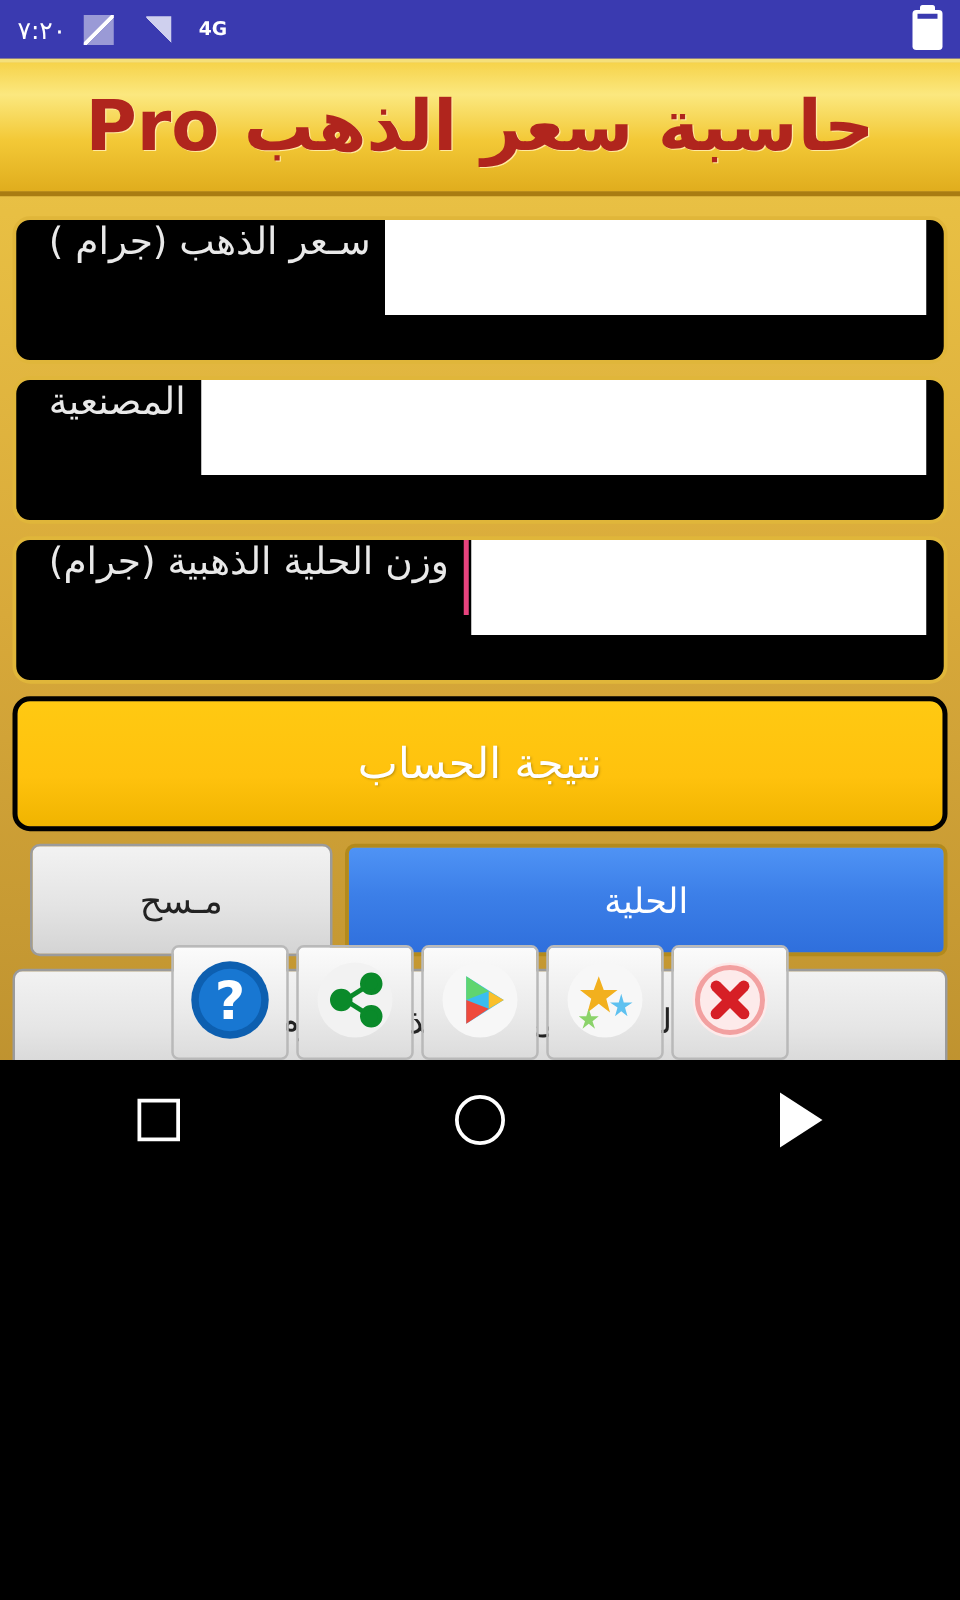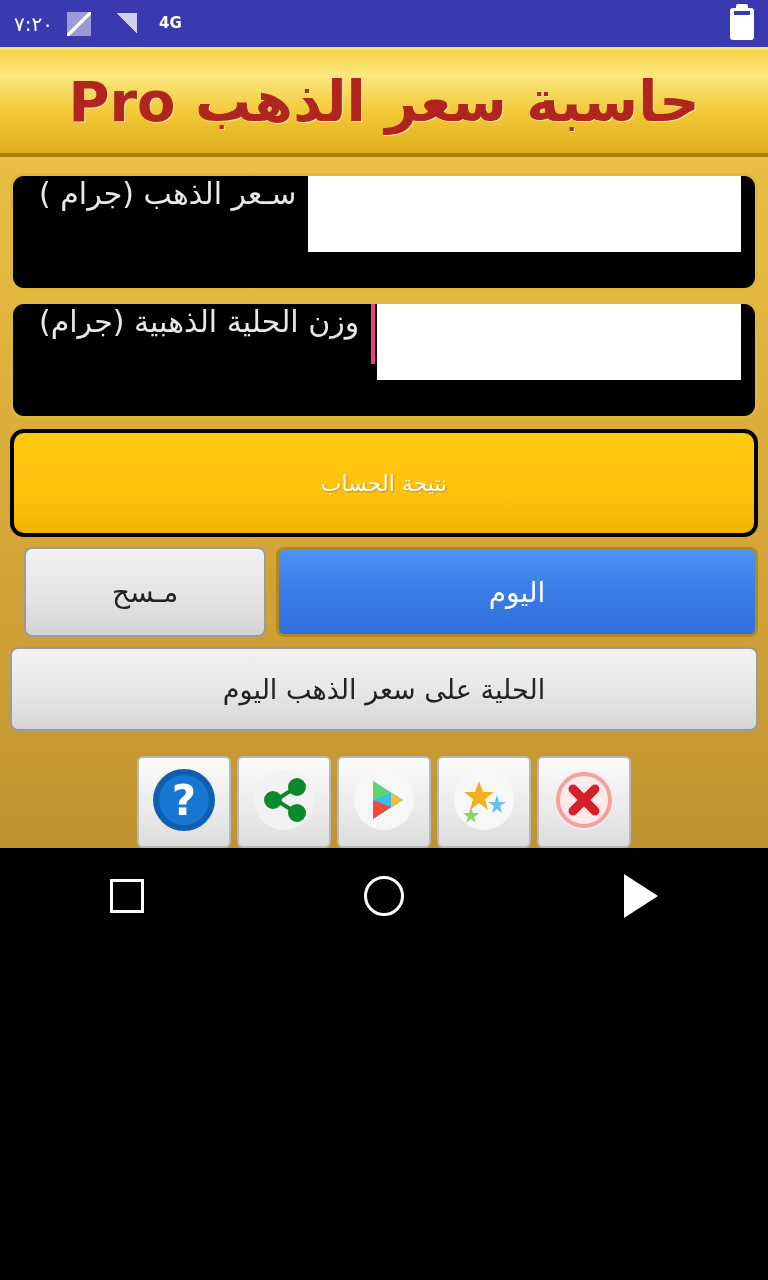--- a/index.html
+++ b/index.html
@@ -120,21 +120,21 @@
     background:linear-gradient(180deg,#ffc912 0%,#ffc20d 60%,#f0b400 100%);
     border:4px solid #000;
     border-radius:14px;
     height:108px;
     margin:8px 0 10px 0;
     display:flex; align-items:center; justify-content:center;
     direction:rtl;
   }
   .result-text {
     color:#fff;
-    font-size:22px;
+    font-size:34px;
     text-shadow:1px 1px 2px rgba(0,0,0,.25);
     text-align:center;
   }
 
   .btn-row { display:flex; flex-direction:row-reverse; gap:10px; margin-bottom:10px; }
   .btn {
     border-radius:8px;
     height:90px;
     display:flex; align-items:center; justify-content:center;
     font-size:28px;
@@ -213,33 +213,37 @@
     <div class="title-text">حاسبة سعر الذهب Pro</div>
   </div>
 
   <div class="content">
 
     <div class="field-card">
       <div class="field-label">سـعر الذهب (جرام )</div>
       <input class="field-input" type="text" value="" style="">
     </div>
 
+    <div class="field-card">
+      <div class="field-label">المصنعية</div>
+      <input class="field-input" type="text" value="" style="">
+    </div>
 
     <div class="field-card focused">
       <div class="field-label">وزن الحلية الذهبية (جرام)</div>
       <div class="caret"></div>
       <input class="field-input" type="text" value="" style="">
     </div>
 
     <div class="result-card">
       <div class="result-text">نتيجة الحساب</div>
     </div>
 
     <div class="btn-row">
-      <div class="btn btn-primary">اليوم</div>
+      <div class="btn btn-primary">الحلية</div>
       <div class="btn btn-secondary">مـسح</div>
     </div>
 
     <div class="btn btn-wide">الحلية على سعر الذهب اليوم</div>
   </div>
 
   <div class="icon-bar">
 
     <div class="icon-btn">
       <span>

